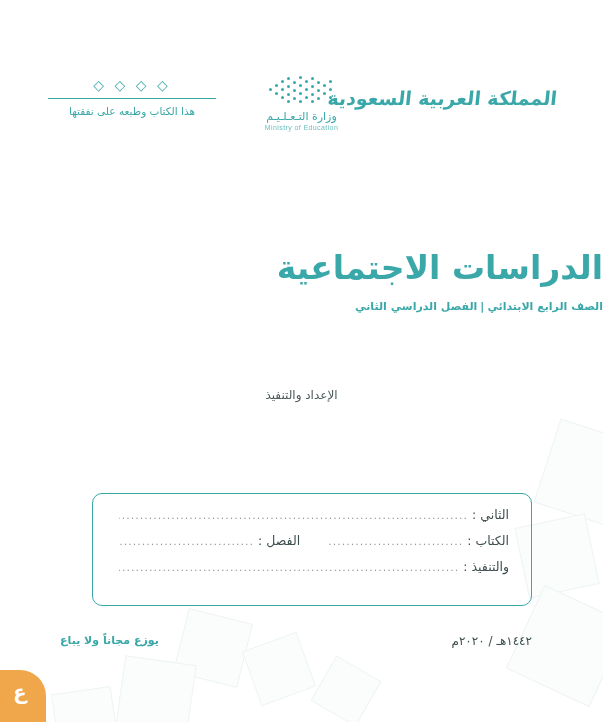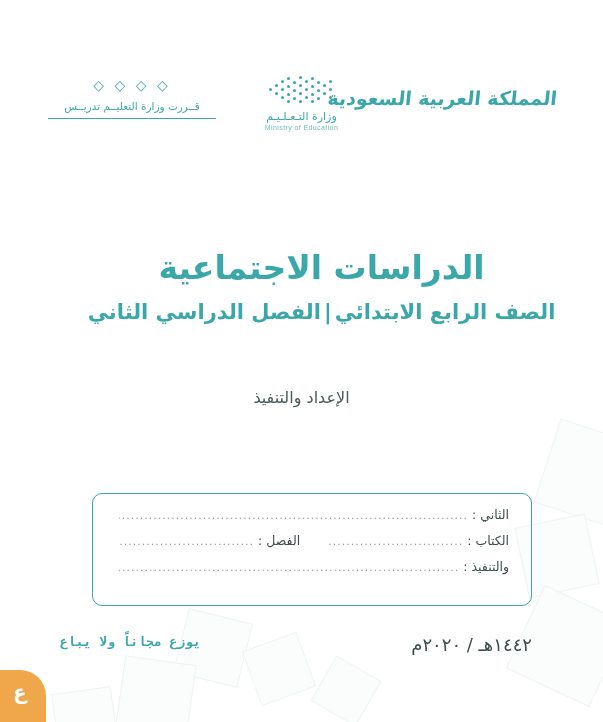--- a/index.html
+++ b/index.html
@@ -129,54 +129,53 @@
     margin: 2px auto 4px auto;
     width: 100%;
   }
 
   
   .title-wrap {
     position: absolute;
     top: 248px;
     left: 0;
     right: 0;
-    text-align: center;
     z-index: 2;
     padding-left: 40px;
   }
   .main-title {
     font-size: 33px;
     font-weight: bold;
     color: #3aa7a8;
     letter-spacing: 0px;
     line-height: 1.2;
   }
   .sub-title {
     margin-top: 12px;
-    font-size: 21px;
+    font-size: 11px;
     font-weight: bold;
     color: #3aa7a8;
   }
   .sub-title .sep {
     color: #3aa7a8;
     padding: 0 3px;
   }
 
   
   .credits {
     position: absolute;
     top: 388px;
     left: 0;
     right: 0;
     text-align: center;
     z-index: 2;
     color: #5a6b6b;
   }
   .credits .line1 {
-    font-size: 16px;
+    font-size: 12px;
     color: #4a5a5a;
     margin-bottom: 7px;
   }
   .credits .line2 {
     font-size: 12px;
     color: #4a5a5a;
   }
 
   
   .owner-box {
@@ -227,31 +226,30 @@
     bottom: 68px;
     left: 0;
     right: 0;
     height: 20px;
     z-index: 2;
   }
   .footer-date {
     position: absolute;
     right: 71px;
     top: 0;
-    font-size: 18px;
+    font-size: 12px;
     color: #3e4e4e;
   }
   .footer-free {
     position: absolute;
     left: 60px;
     top: 0;
-    font-size: 13px;
-    font-weight: bold;
-    color: #3aa7a8;
-    font-family: Liberation Mono, monospace;
+    font-size: 11px;
+    font-weight: bold;
+    color: #3aa7a8;
   }
 
   
   .corner-mark {
     position: absolute;
     left: 0;
     bottom: 0;
     width: 46px;
     height: 52px;
     background: #f0a74b;
@@ -323,22 +321,22 @@
       <i style="left:64px; top:14px;"></i>
       <i style="left:64px; top:6px;"></i>
         <i style="left:64px; top:22px;"></i>
     </div>
     <div class="ministry-name">وزارة التـعـلـيـم</div>
     <div class="ministry-en">Ministry of Education</div>
   </div>
 
   <div class="decision">
     <div class="diamonds">◇ ◇ ◇ ◇</div>
-    <div class="decision-line">قــررت وزارة التعليــم تدريــس</div>
     <div class="decision-rule"></div>
+    <div class="decision-line">هذا الكتاب وطبعه على نفقتها</div>
   </div>
 
 </div>
 
 <div class="title-wrap">
   <div class="main-title">الدراسات الاجتماعية</div>
   <div class="sub-title">
     <span>الصف الرابع الابتدائي</span><span class="sep">|</span><span>الفصل الدراسي الثاني</span>
   </div>
 </div>

